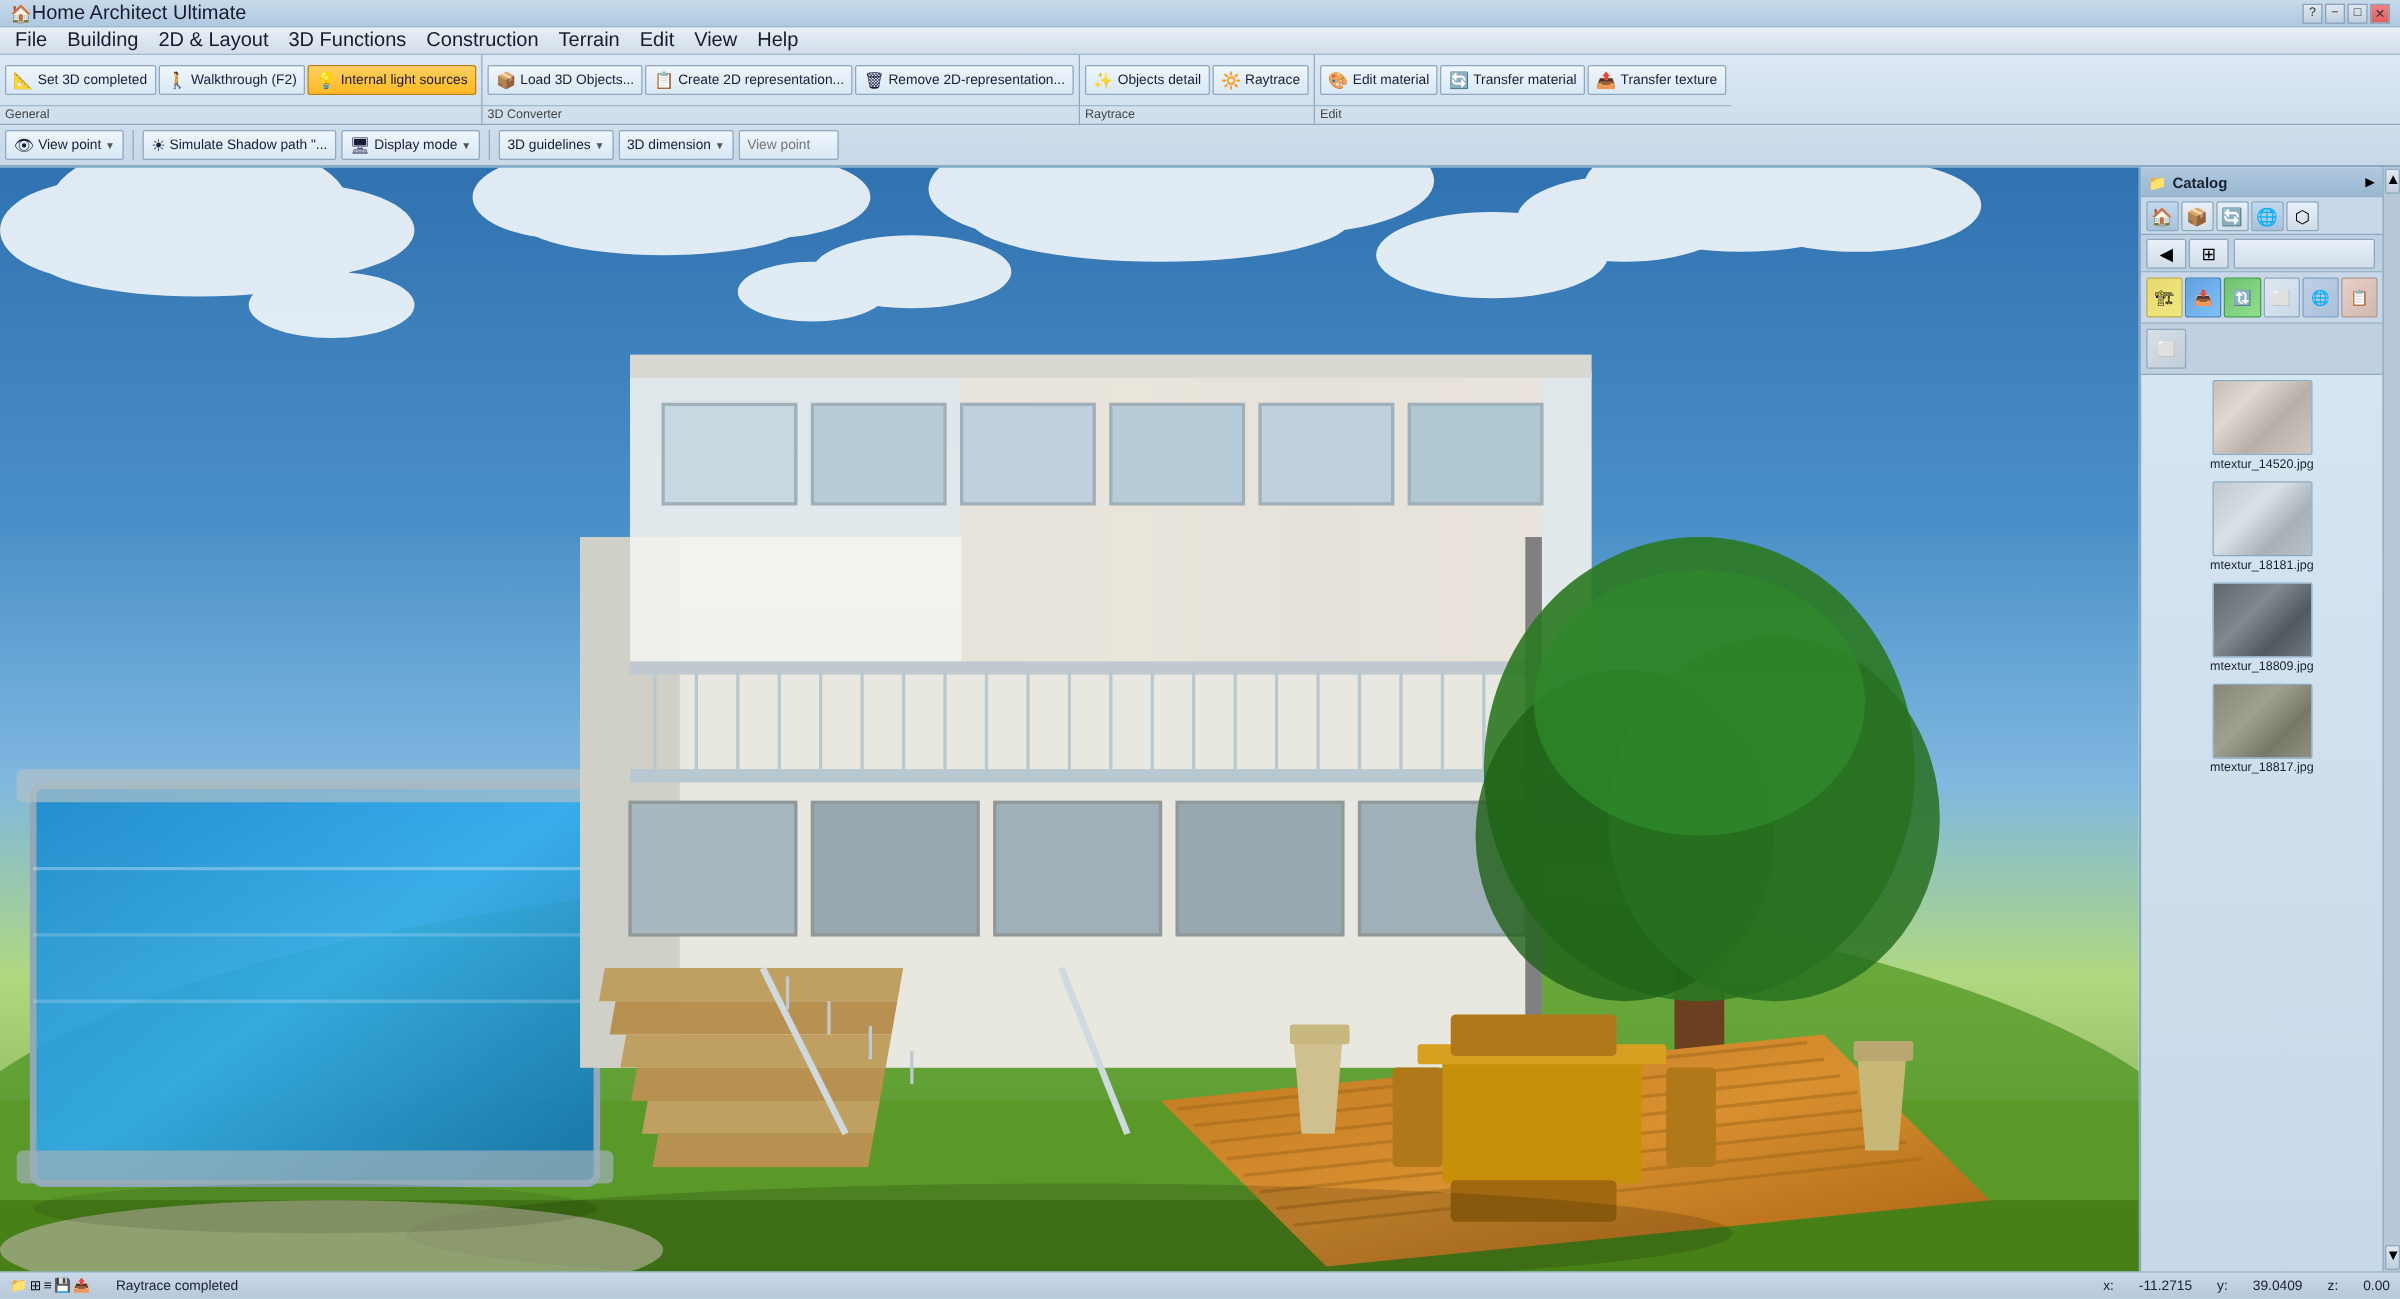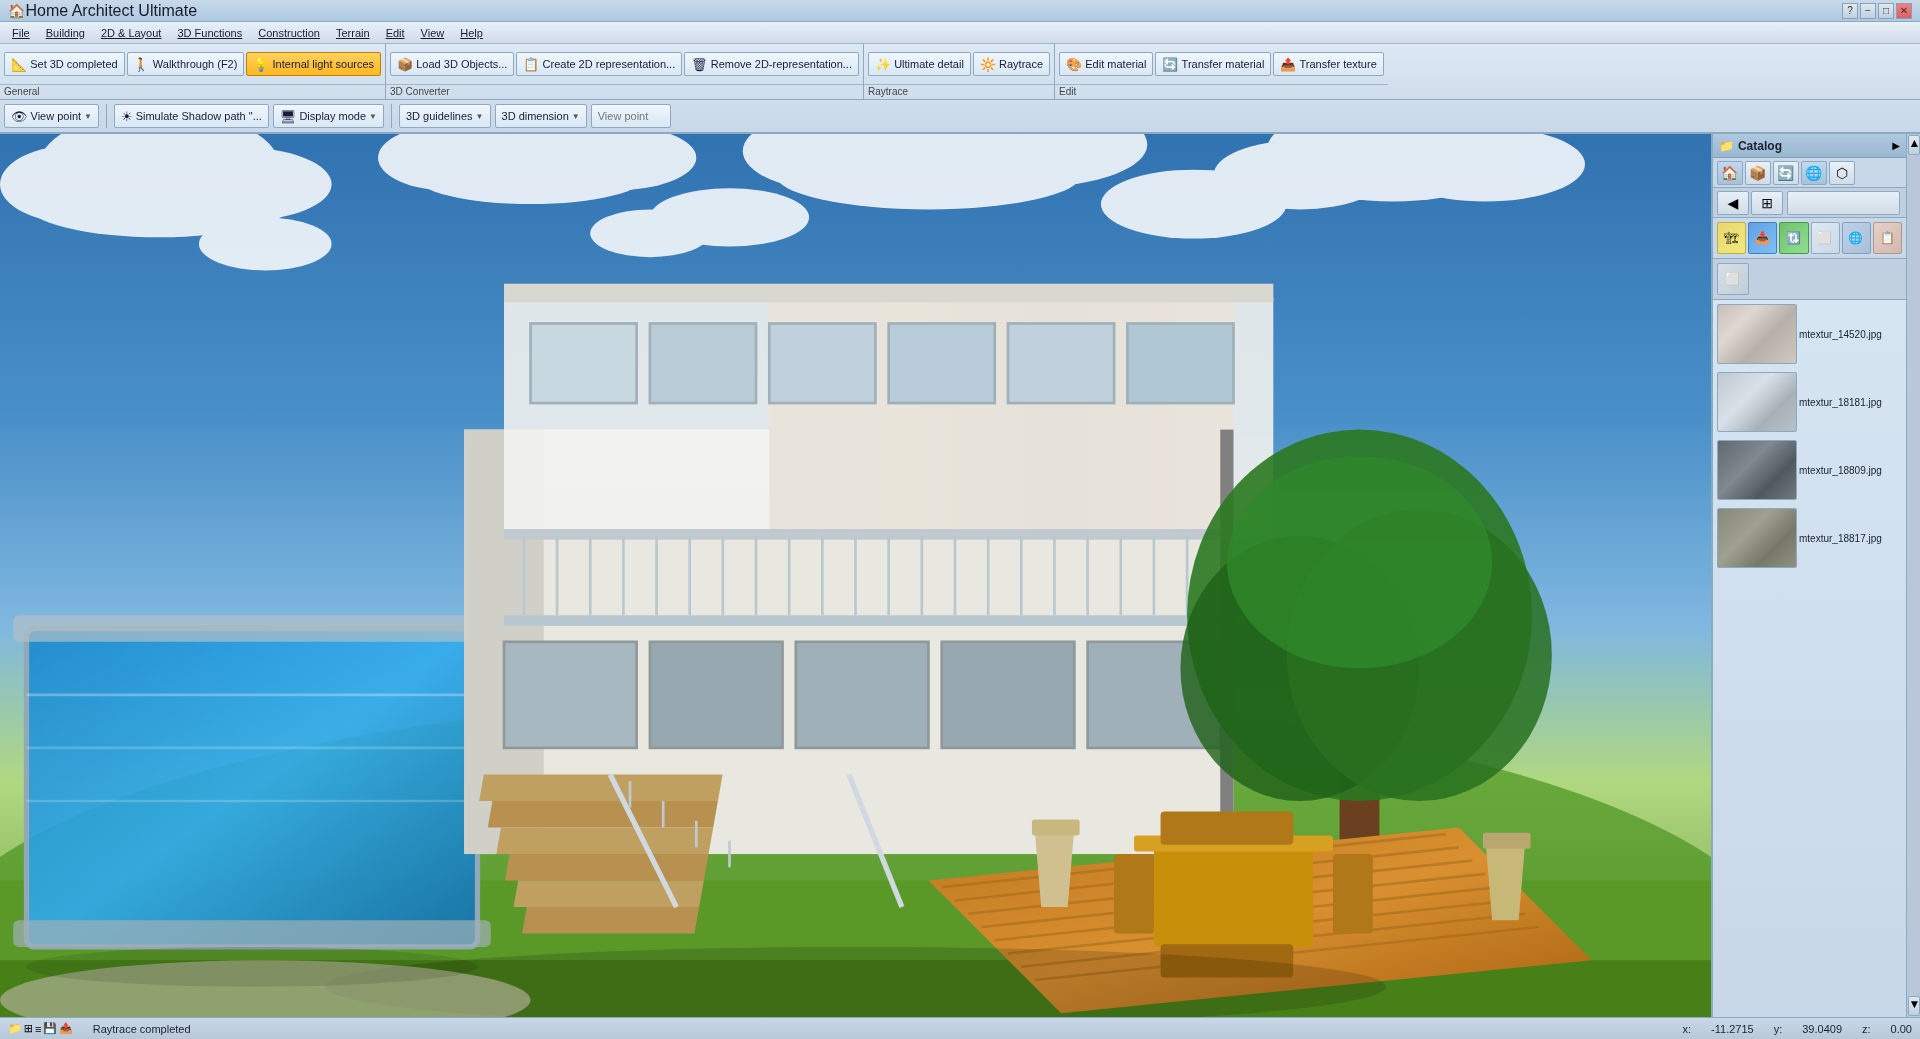--- a/index.html
+++ b/index.html
@@ -32,24 +32,23 @@
     #menubar {
       height: 22px;
       background: linear-gradient(to bottom, #e8f0f8, #d0dce8);
       display: flex;
       align-items: center;
       border-bottom: 1px solid #a0b8cc;
       padding: 0 4px;
     }
     .menu-item {
       padding: 2px 8px;
-      font-size: 11px;
+      font-size: 16px;
       color: #1a1a2e;
       cursor: pointer;
-      text-decoration: underline;
     }
 
     
     #toolbar {
       height: 90px;
       background: linear-gradient(to bottom, #dce8f4, #c8d8e8);
       border-bottom: 2px solid #8aaac0;
       display: flex;
       flex-direction: column;
     }
@@ -137,21 +136,21 @@
     #catalog-items {
       flex: 1;
       overflow-y: auto;
       padding: 4px;
       display: flex;
       flex-direction: column;
       gap: 8px;
     }
     .catalog-item {
       display: flex;
-      flex-direction: row;
+      flex-direction: column;
       align-items: center;
       gap: 2px;
       cursor: pointer;
     }
     .catalog-thumb {
       width: 80px; height: 60px;
       border: 1px solid #8aaac0;
       border-radius: 2px;
     }
     .catalog-name { font-size: 10px; color: #1a2030; text-align: center; }
@@ -294,21 +293,21 @@
           <span>Remove 2D-representation...</span>
         </button>
       </div>
       <div class="toolbar-group-label">3D Converter</div>
     </div>
 
     <div class="toolbar-group" style="flex:0 0 auto;">
       <div class="toolbar-group-buttons">
         <button class="tb-btn">
           <span class="ico">✨</span>
-          <span>Ultimate detail</span>
+          <span>Objects detail</span>
         </button>
         <button class="tb-btn">
           <span class="ico">🔆</span>
           <span>Raytrace</span>
         </button>
       </div>
       <div class="toolbar-group-label">Raytrace</div>
     </div>
 
     <div class="toolbar-group" style="flex:0 0 auto; border-right:none;">

